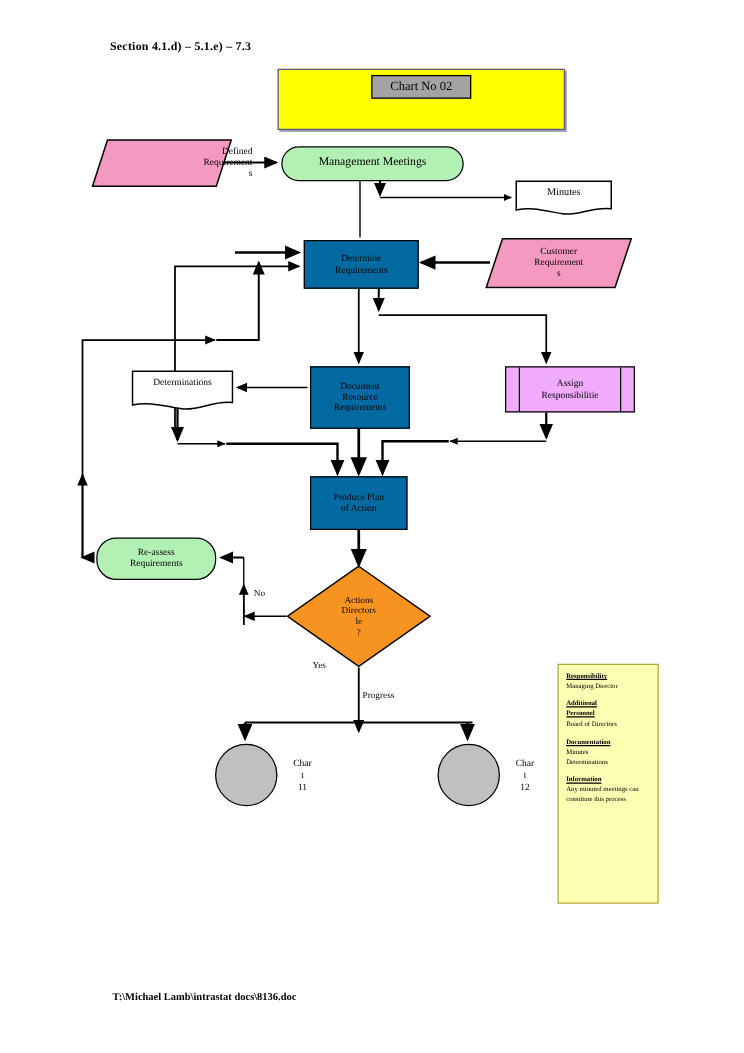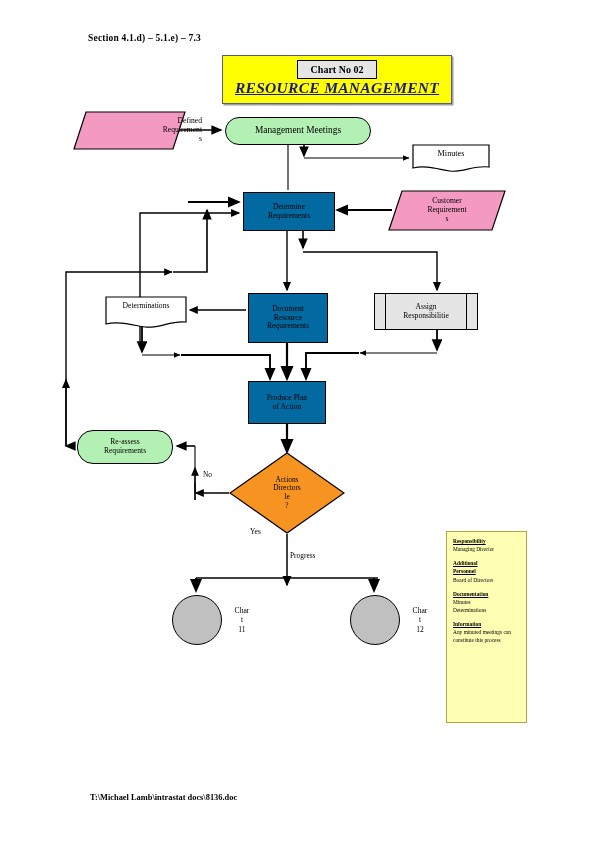--- a/index.html
+++ b/index.html
@@ -35,26 +35,25 @@
     left: 222px; top: 55px;
     width: 228px; height: 47px;
     background: #ffff00;
     border: 1px solid #5a5a8a;
     box-shadow: 1.5px 1.5px 0 #9a9ab0;
   }
   #chart-no-box {
     left: 74px; top: 4px;
     width: 78px; height: 17px;
     border: 1px solid #000;
-    background: #e5e5e5;
+    background: #a3a3a3;
     font-size: 10px;
     text-align: center;
     line-height: 17px;
     color: #000;
-    font-weight: bold;
   }
   #title-text {
     left: 0; top: 23px;
     width: 228px;
     text-align: center;
     font-size: 15.5px;
     font-weight: bold;
     font-style: italic;
     text-decoration: underline;
     color: #1a1a8c;
@@ -83,22 +82,22 @@
   .process {
     background: #0369a1;
     border: 1.2px solid #000;
   }
   #determine-requirements { left: 243px; top: 192px; width: 90px; height: 37px; }
   #document-resource-requirements { left: 248px; top: 293px; width: 78px; height: 48px; }
   #produce-plan-of-action { left: 248px; top: 381px; width: 76px; height: 41px; }
 
   
   #assign-responsibilities {
-    left: 374px; top: 293px; width: 102px; height: 35px;
-    background: #e5e5e5;
+    left: 404px; top: 293px; width: 102px; height: 35px;
+    background: #f0abfc;
     border: 1.2px solid #000;
   }
   #assign-responsibilities:before,
   #assign-responsibilities:after {
     content: "";
     position: absolute;
     top: 0; bottom: 0;
     width: 0;
     border-left: 1.2px solid #000;
   }
@@ -185,21 +184,20 @@
 </style>
 </head>
 <body>
 
 <div id="page">
 
   <div class="abs" id="section-ref">Section 4.1.d) – 5.1.e) – 7.3</div>
 
   <div class="abs" id="title-banner">
     <div class="abs" id="chart-no-box">Chart No 02</div>
-    <div class="abs" id="title-text">RESOURCE MANAGEMENT</div>
   </div>
 
   <svg id="wires" viewBox="0 0 595 842">
     <defs>
       <marker id="ah" markerWidth="7" markerHeight="7" refX="5.6" refY="2.6" orient="auto">
         <path d="M0,0 L6,2.6 L0,5.2 z" fill="#000"></path>
       </marker>
       <marker id="ahb" markerWidth="8" markerHeight="8" refX="6" refY="3" orient="auto">
         <path d="M0,0 L7,3 L0,6 z" fill="#000"></path>
       </marker>

